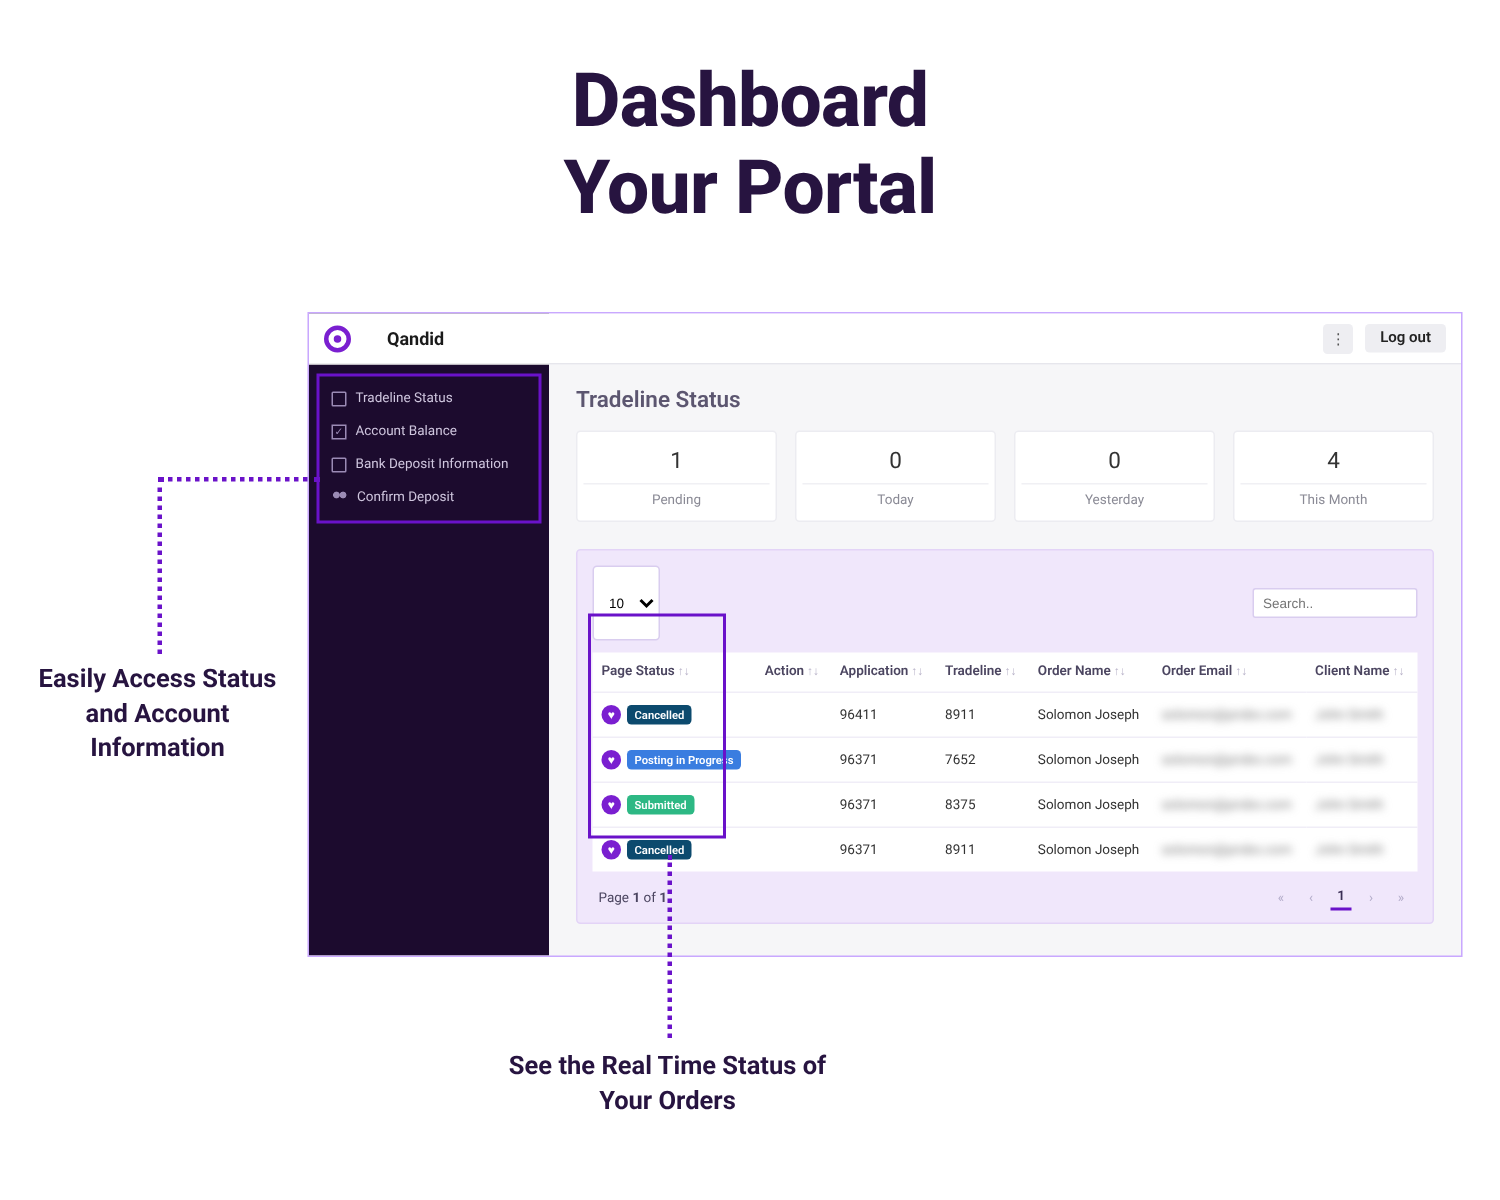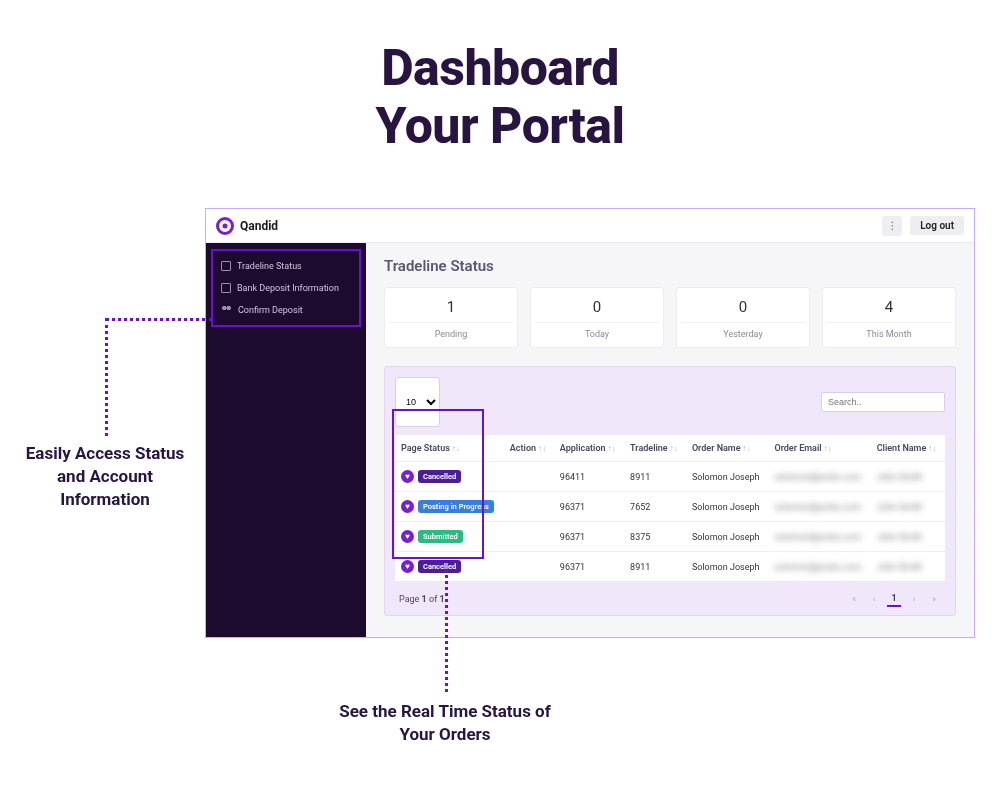--- a/index.html
+++ b/index.html
@@ -35,21 +35,21 @@
     position: absolute;
     left: 0; top: 0; bottom: 0;
     width: 160px;
     background: #1c0b2e;
     color: #e8e3f0;
     font-size: 9px;
   }
   .brand {
     display: flex;
     align-items: center;
-    gap: 6px;
+    gap: 24px;
     background: #fff;
     padding: 8px 10px;
     height: 34px;
     border-bottom: 1px solid #eee;
   }
   .brand-logo {
     width: 18px; height: 18px;
     border: 3px solid #7a1fd0;
     border-radius: 50%;
     position: relative;
@@ -175,21 +175,21 @@
     border: 1px solid #d9cdef;
     border-radius: 3px;
     padding: 18px 6px;
   }
   .search {
     font-size: 9px;
     border: 1px solid #d9cdef;
     background: #fff;
     border-radius: 2px;
     padding: 4px 6px;
-    width: 124px;
+    width: 110px;
   }
   .data-table {
     width: 100%;
     background: #fff;
     border-collapse: collapse;
     font-size: 9px;
     color: #333;
   }
   .data-table th {
     text-align: left;
@@ -220,21 +220,21 @@
     display: flex; align-items: center; justify-content: center;
     color: #fff; font-size: 8px; line-height: 1;
   }
   .pill {
     border-radius: 3px;
     padding: 2px 5px;
     font-size: 7.5px;
     font-weight: 600;
     color: #fff;
   }
-  .pill.red { background: #4c1d95; text-align: right; }
+  .pill.red { background: #0c4a6e; text-align: right; }
   .pill.blue { background: #3a7de0; }
   .pill.green { background: #2db884; }
   .blur {
     filter: blur(3px);
     color: #777;
   }
   .tfoot-row {
     display: flex; justify-content: space-between; align-items: center;
     padding: 10px 4px 2px;
     font-size: 9px; color: #4b4560; text-align: right;
@@ -293,20 +293,24 @@
 
   <div class="sidebar">
     <div class="brand">
       <div class="brand-logo"></div>
       <div class="brand-name">Qandid</div>
     </div>
     <div class="nav-box">
       <div class="nav-item">
         <span class="nav-icon doc"></span>
         <span>Tradeline Status</span>
+      </div>
+      <div class="nav-item">
+        <span class="nav-icon check"></span>
+        <span>Account Balance</span>
       </div>
       <div class="nav-item">
         <span class="nav-icon doc"></span>
         <span>Bank Deposit Information</span>
       </div>
       <div class="nav-item">
         <span class="nav-icon person"></span>
         <span>Confirm Deposit</span>
       </div>
     </div>

